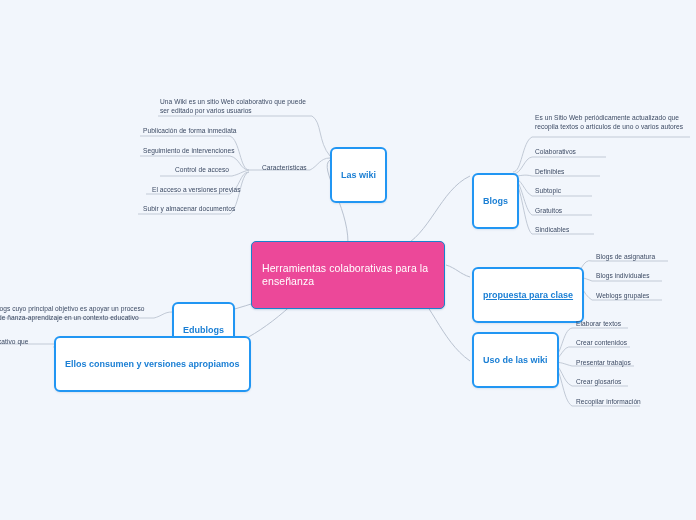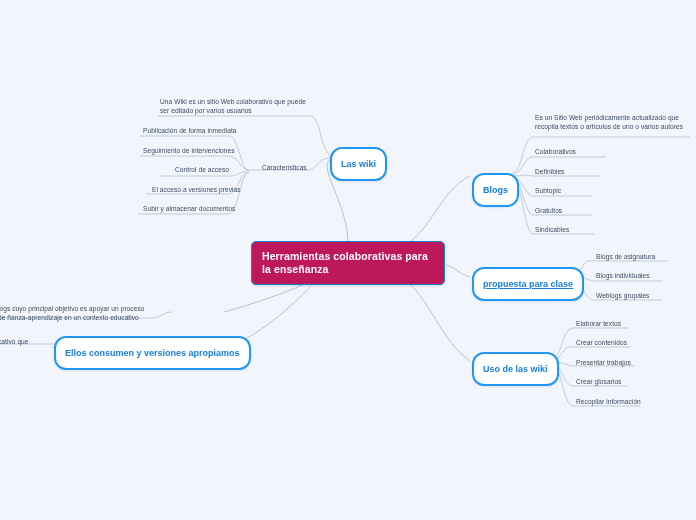--- a/index.html
+++ b/index.html
@@ -30,40 +30,40 @@
     pointer-events: none;
   }
   .node {
     position: absolute;
     box-sizing: border-box;
     display: flex;
     align-items: center;
   }
   
   .root-node {
-    background: #be185d;
+    background: #ec4899;
     border: 1px solid #1683cd;
     border-radius: 5px;
     color: #ffffff;
-    font-weight: bold;
+    font-weight: normal;
     font-size: 10.5px;
     line-height: 13px;
-    padding: 8px 10px;
+    padding: 20px 10px;
     box-shadow: 0 1px 2px rgba(20,70,120,0.18);
     letter-spacing: 0.1px;
   }
   
   .topic-node {
     background: #ffffff;
     border: 2px solid #2196f3;
-    border-radius: 12px;
+    border-radius: 6px;
     color: #1b7fd4;
     font-weight: bold;
     font-size: 9px;
-    padding: 10px 9px;
+    padding: 21px 9px;
     justify-content: center;
     box-shadow: 0 1px 2px rgba(20,70,120,0.10);
     white-space: nowrap;
   }
   
   .leaf {
     position: absolute;
     color: #3c4a63;
     font-size: 6.6px;
     line-height: 8.6px;
@@ -197,30 +197,33 @@
   <div class="leaf" style="left:535px; top:226px;">Sindicables</div>
 
   <div class="node topic-node" style="left:472px; top:267px;text-decoration:underline;">
     <span>propuesta para clase</span>
   </div>
 
   <div class="leaf" style="left:596px; top:253px;">Blogs de asignatura</div>
   <div class="leaf" style="left:596px; top:272px;">Blogs individuales</div>
   <div class="leaf" style="left:596px; top:292px;">Weblogs grupales</div>
 
-  <div class="node topic-node" style="left:472px; top:352px;">
+  <div class="node topic-node" style="left:472px; top:332px;">
     <span>Uso de las wiki</span>
   </div>
 
   <div class="leaf" style="left:576px; top:320px;">Elaborar textos</div>
   <div class="leaf" style="left:576px; top:339px;">Crear contenidos</div>
   <div class="leaf" style="left:576px; top:359px;">Presentar trabajos</div>
   <div class="leaf" style="left:576px; top:378px;">Crear glosarios</div>
   <div class="leaf" style="left:576px; top:398px;">Recopilar información</div>
 
+  <div class="node topic-node" style="left:172px; top:302px;">
+    <span>Edublogs</span>
+  </div>
 
   <div class="leaf wrap" style="left:-2px; top:305px; width:150px;">logs cuyo principal objetivo es apoyar un proceso de ñanza-aprendizaje en un contexto educativo</div>
 
   <div class="node topic-node" style="left:54px; top:336px;">
     <span>Ellos consumen y versiones apropiamos</span>
   </div>
 
   <div class="leaf" style="left:-2px; top:338px;">cativo que</div>
 
 </div>

